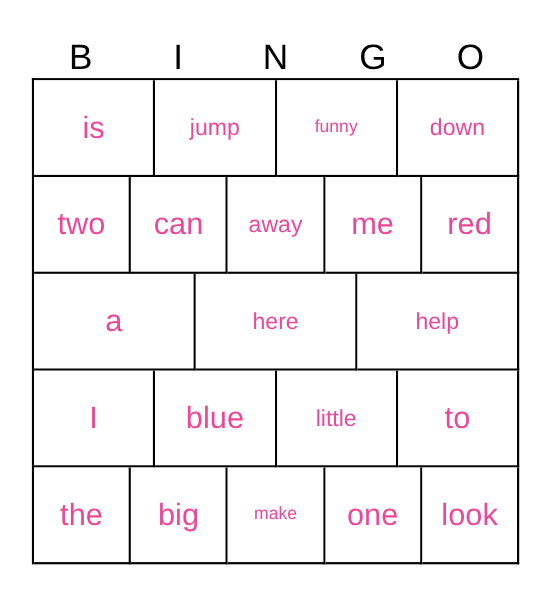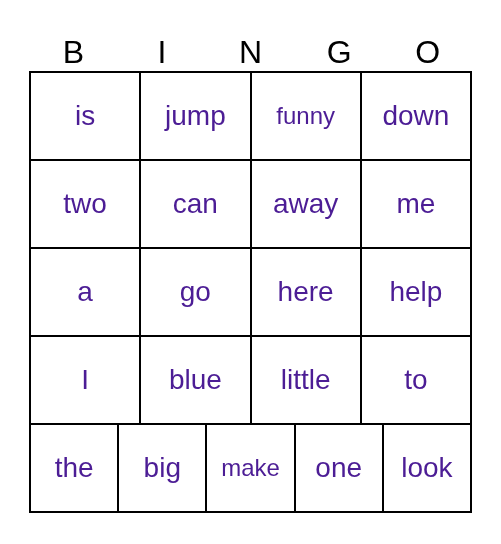--- a/index.html
+++ b/index.html
@@ -58,28 +58,28 @@
     box-sizing: border-box;
     display: flex;
     align-items: center;
     justify-content: center;
     overflow: hidden;
     background: #ffffff;
   }
   .cell-text {
     font-size: 28px;
     line-height: 1;
-    color: #4c1d95;
+    color: #ec4899;
     white-space: nowrap;
     display: block;
     text-align: center;
   }
   
-  .cell-text.fit-sm { font-size: 28px; }
-  .cell-text.fit-xs { font-size: 24px; text-align: center; }
+  .cell-text.fit-sm { font-size: 21px; }
+  .cell-text.fit-xs { font-size: 16px; text-align: center; }
 </style>
 </head>
 <body>
 
 <div id="card">
 
   <div id="header-row">
     <div class="header-cell">B</div>
     <div class="header-cell">I</div>
     <div class="header-cell">N</div>
@@ -110,28 +110,28 @@
         </div>
       <div class="bingo-cell">
           <span class="cell-text">can</span>
         </div>
       <div class="bingo-cell">
           <span class="cell-text fit-sm">away</span>
         </div>
       <div class="bingo-cell">
           <span class="cell-text">me</span>
         </div>
+      <div class="bingo-cell">
+          <span class="cell-text">red</span>
+        </div>
     </div>
 
     <div class="bingo-row">
       <div class="bingo-cell">
           <span class="cell-text">a</span>
-        </div>
-      <div class="bingo-cell">
-          <span class="cell-text">go</span>
         </div>
       <div class="bingo-cell">
           <span class="cell-text fit-sm">here</span>
         </div>
       <div class="bingo-cell">
           <span class="cell-text fit-sm">help</span>
         </div>
     </div>
 
     <div class="bingo-row">

